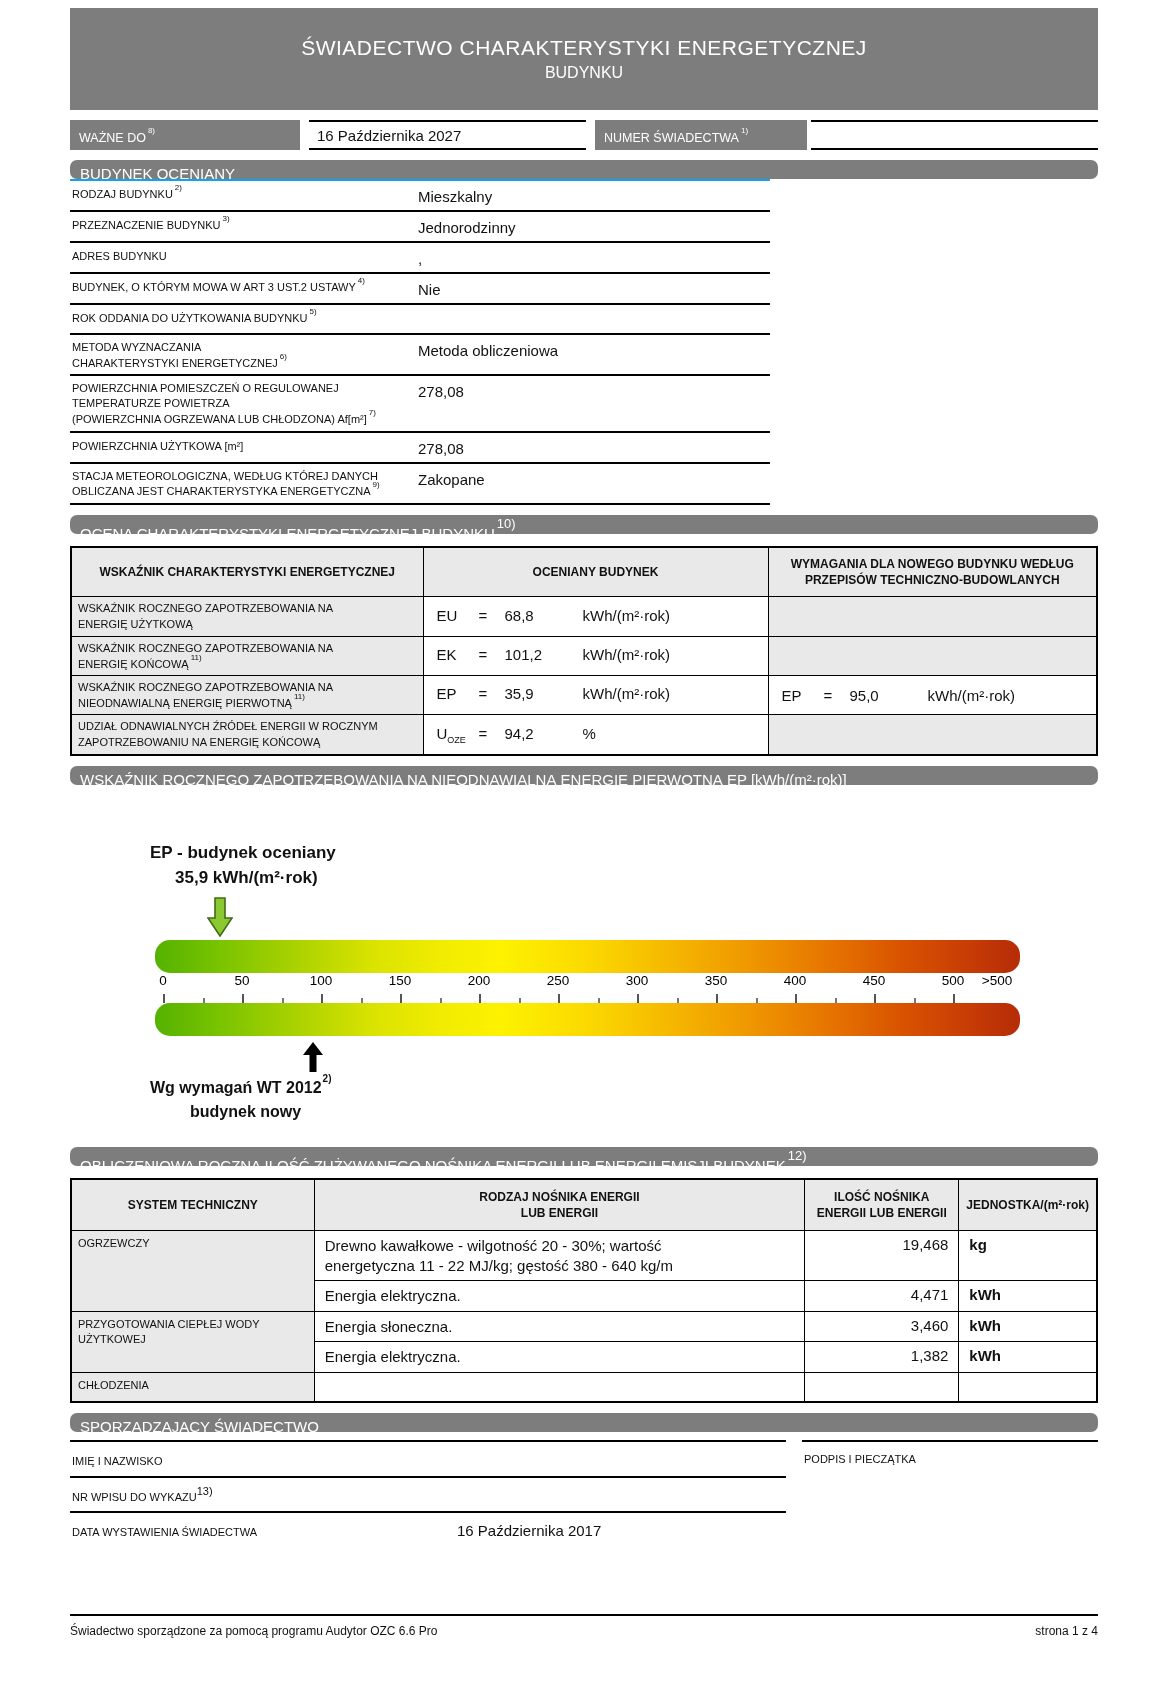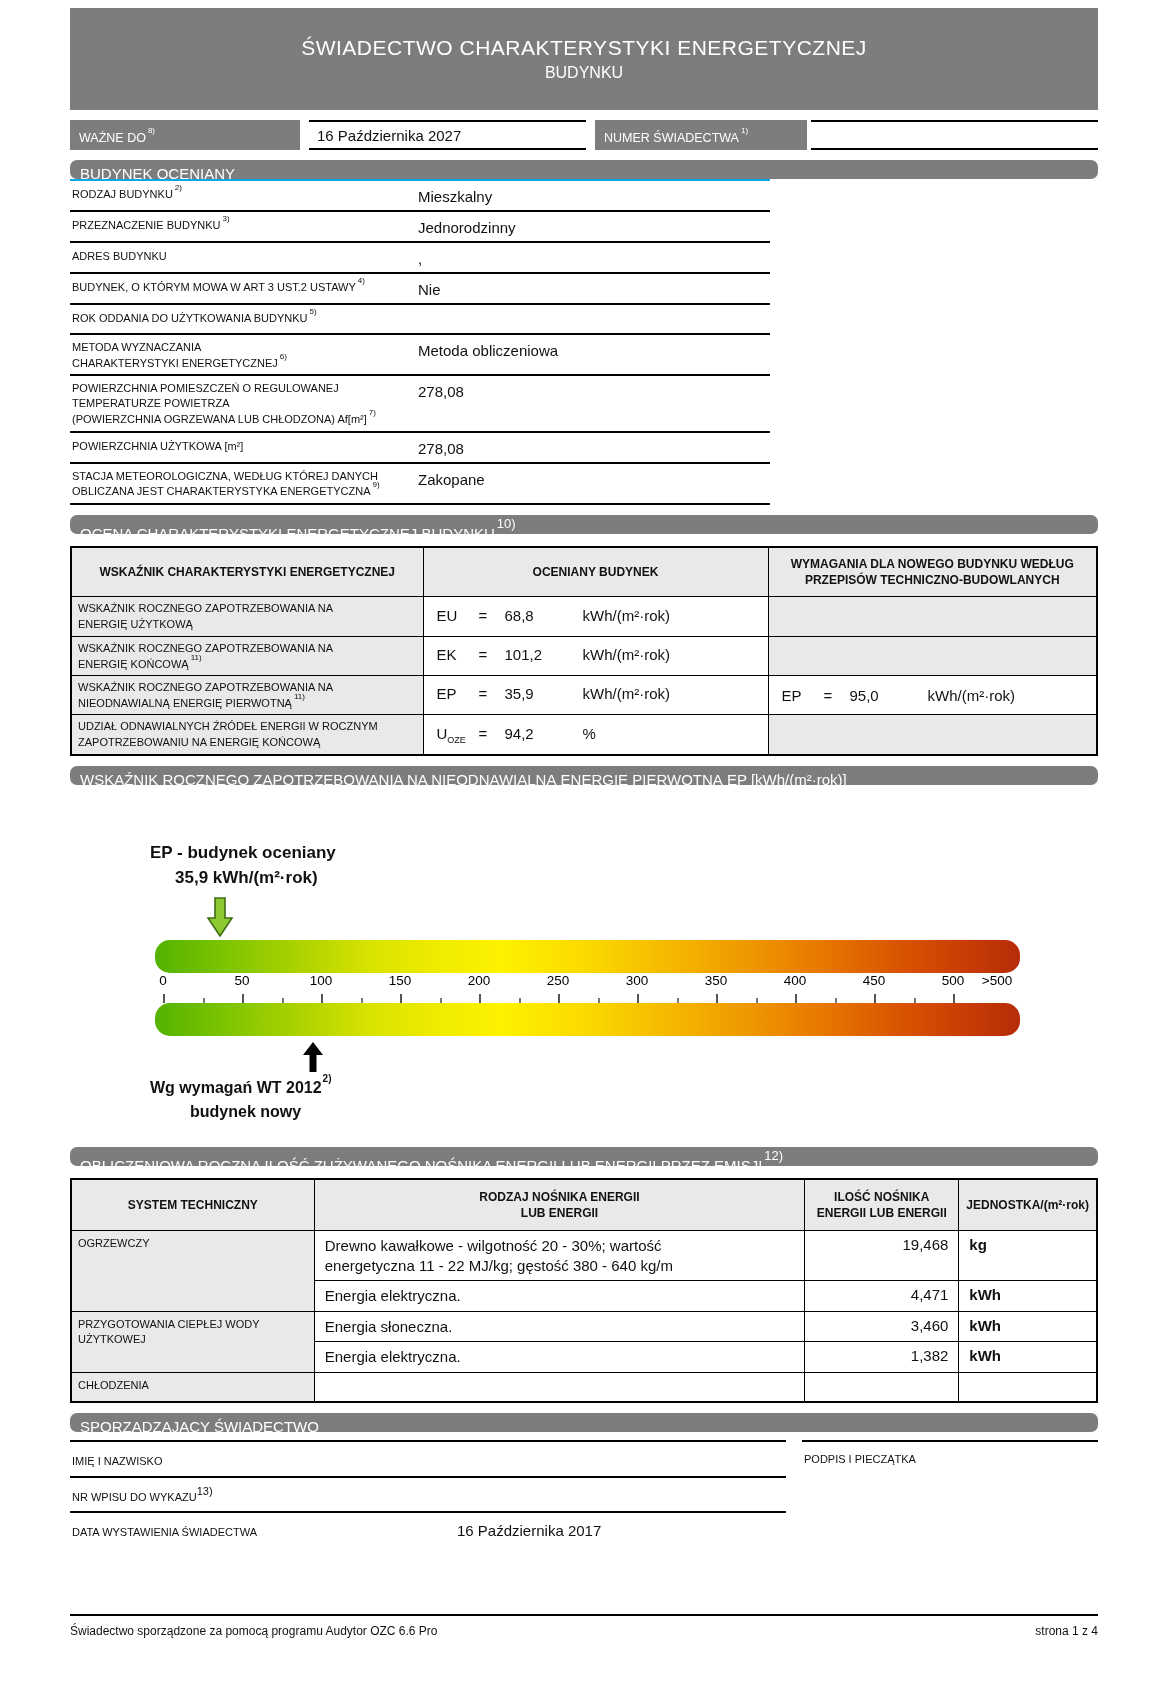--- a/index.html
+++ b/index.html
@@ -288,21 +288,21 @@
     <div class="grad-bar bar-bottom"></div>
 
     <svg class="ep-arrow-up" viewBox="0 0 22 30">
       <path d="M11 0 L21 13 H14.5 V30 H7.5 V13 H1 Z" fill="#000"></path>
     </svg>
 
     <div class="ep-req-1"><span>Wg wymagań WT 2012</span><sup>2)</sup></div>
     <div class="ep-req-2">budynek nowy</div>
   </div>
 
-  <div class="section-bar"><span>OBLICZENIOWA ROCZNA ILOŚĆ ZUŻYWANEGO NOŚNIKA ENERGII LUB ENERGII PRZEZ EMISJI</span><sup>12)</sup></div>
+  <div class="section-bar"><span>OBLICZENIOWA ROCZNA ILOŚĆ ZUŻYWANEGO NOŚNIKA ENERGII LUB ENERGII EMISJI BUDYNEK</span><sup>12)</sup></div>
 
   <table class="cert">
     <tbody>
         <tr class="c-head">
       <th>SYSTEM TECHNICZNY</th>
       <th>RODZAJ NOŚNIKA ENERGII
 LUB ENERGII</th>
       <th>ILOŚĆ NOŚNIKA
 ENERGII LUB ENERGII</th>
       <th>JEDNOSTKA/(m²·rok)</th>

